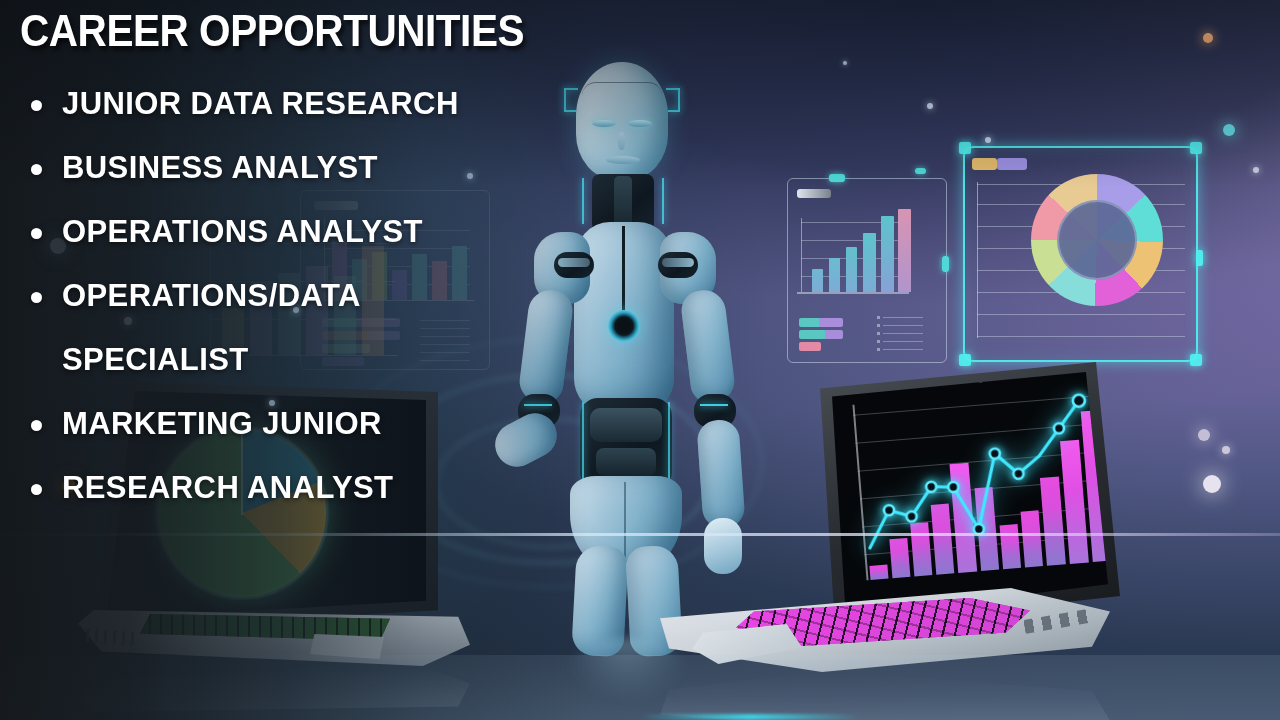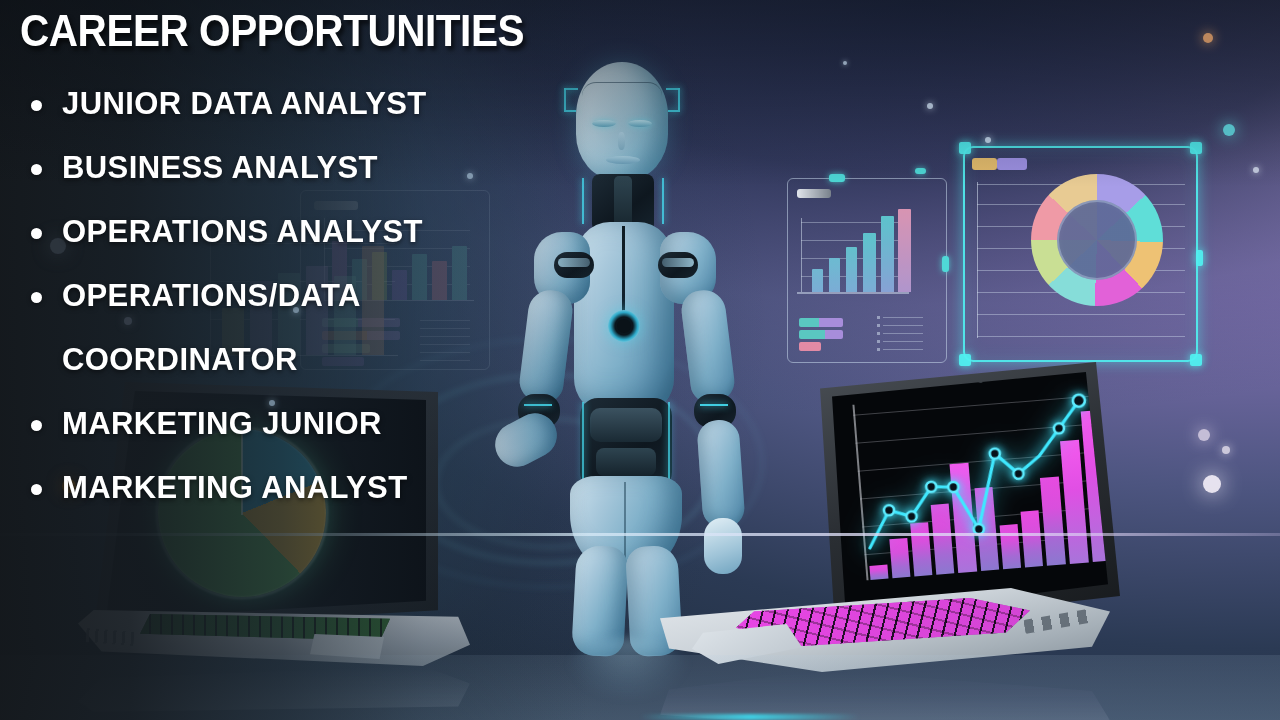--- a/index.html
+++ b/index.html
@@ -534,22 +534,22 @@
       <div class="dot" style="left: 293px; top: 307px; width: 6px; height: 6px; background: rgb(143, 168, 188); box-shadow: rgb(143, 168, 188) 0px 0px 7.2px; opacity: 0.75;"></div>
       <div class="dot" style="left: 269px; top: 400px; width: 6px; height: 6px; background: rgb(143, 168, 188); box-shadow: rgb(143, 168, 188) 0px 0px 7.2px; opacity: 0.75;"></div>
       <div class="dot" style="left: 50px; top: 238px; width: 16px; height: 16px; background: rgb(47, 55, 64); box-shadow: rgb(47, 55, 64) 0px 0px 19.2px; opacity: 0.9;"></div>
       <div class="dot" style="left: 124px; top: 317px; width: 8px; height: 8px; background: rgb(60, 68, 80); box-shadow: rgb(60, 68, 80) 0px 0px 9.6px; opacity: 0.75;"></div>
       <div class="dot" style="left: 62px; top: 479px; width: 14px; height: 14px; background: rgb(64, 51, 31); box-shadow: rgb(64, 51, 31) 0px 0px 16.8px; opacity: 0.9;"></div>
     </div>
 
   <h1 class="title">CAREER OPPORTUNITIES</h1>
 
   <ul class="bullets" id="bullet-list">
-      <li class="bullet-li">JUNIOR DATA ANALYST</li>
+      <li class="bullet-li">JUNIOR DATA RESEARCH</li>
       <li class="bullet-li">BUSINESS ANALYST</li>
       <li class="bullet-li">OPERATIONS ANALYST</li>
       <li class="bullet-li">OPERATIONS/DATA
-COORDINATOR</li>
+SPECIALIST</li>
       <li class="bullet-li">MARKETING JUNIOR</li>
-      <li class="bullet-li">MARKETING ANALYST</li>
+      <li class="bullet-li">RESEARCH ANALYST</li>
     </ul>
 
 </div>
 
 </body></html>

